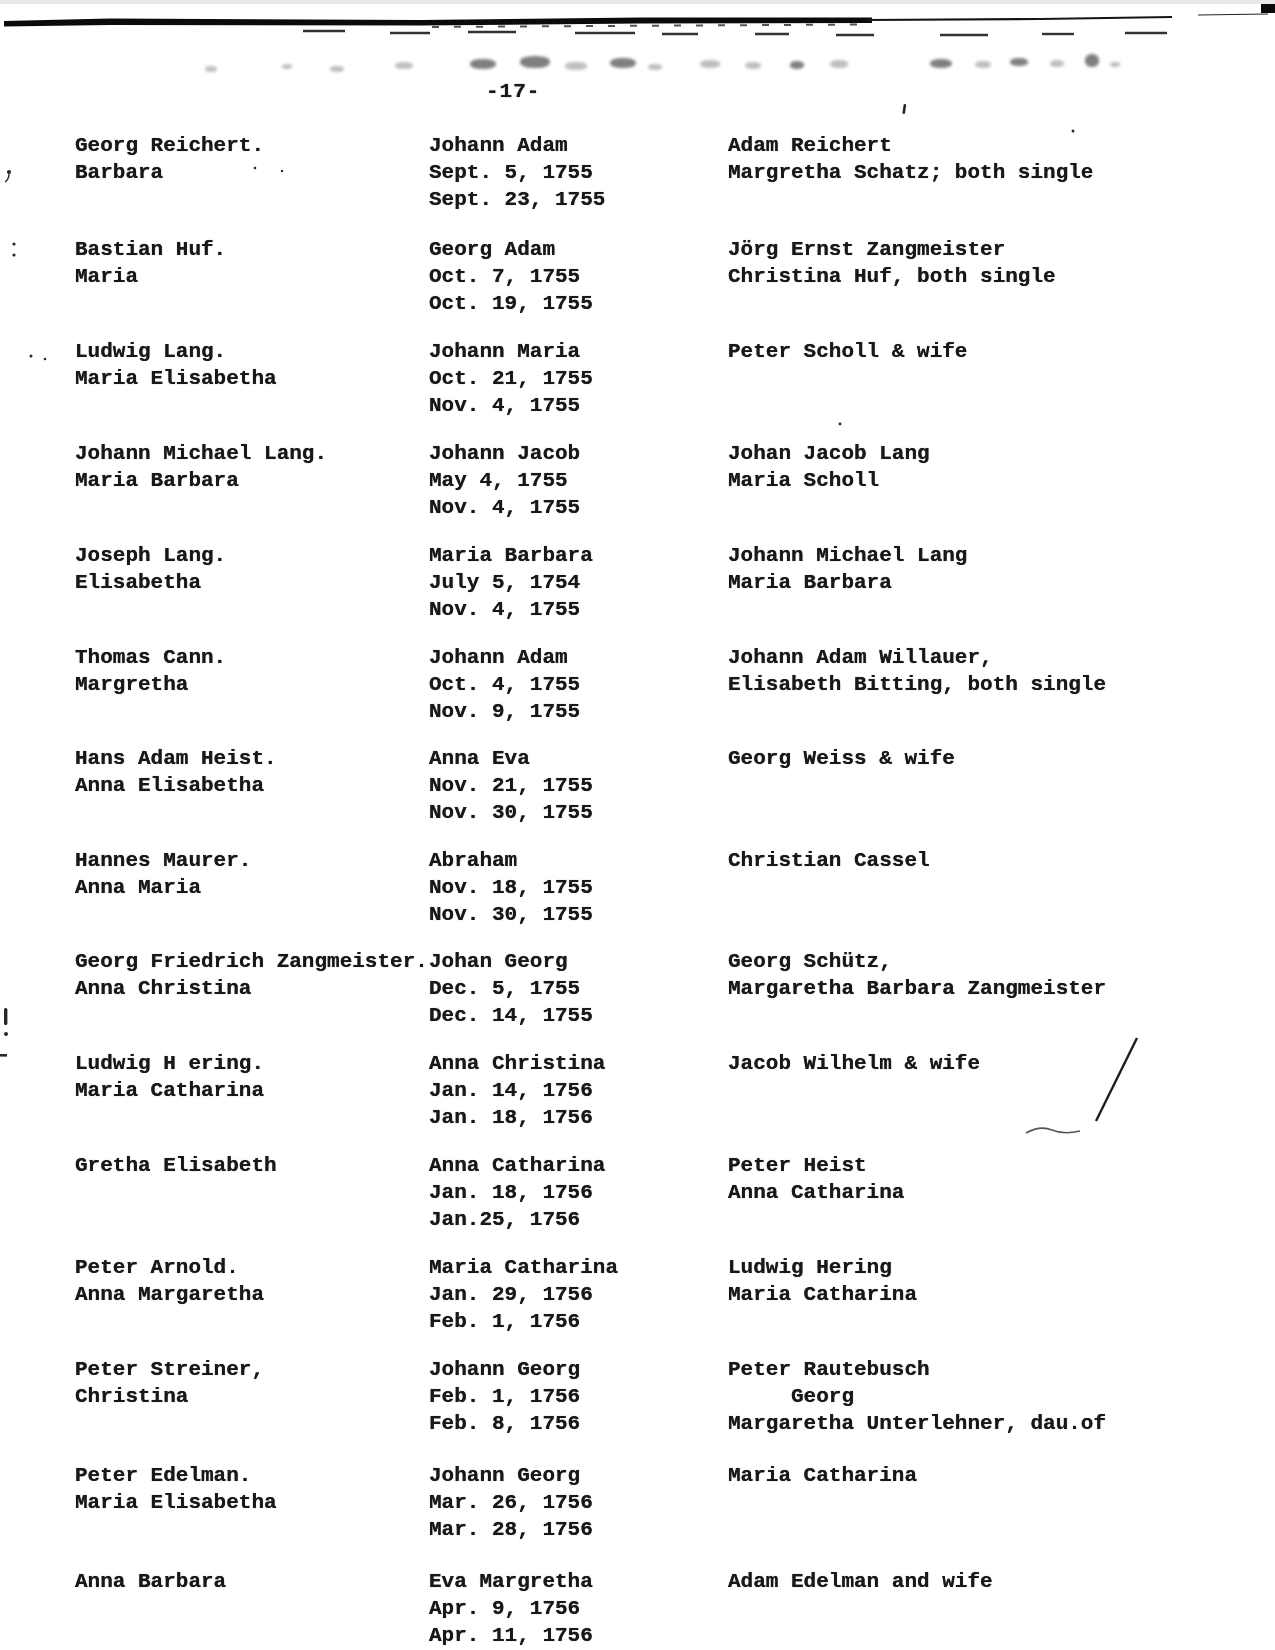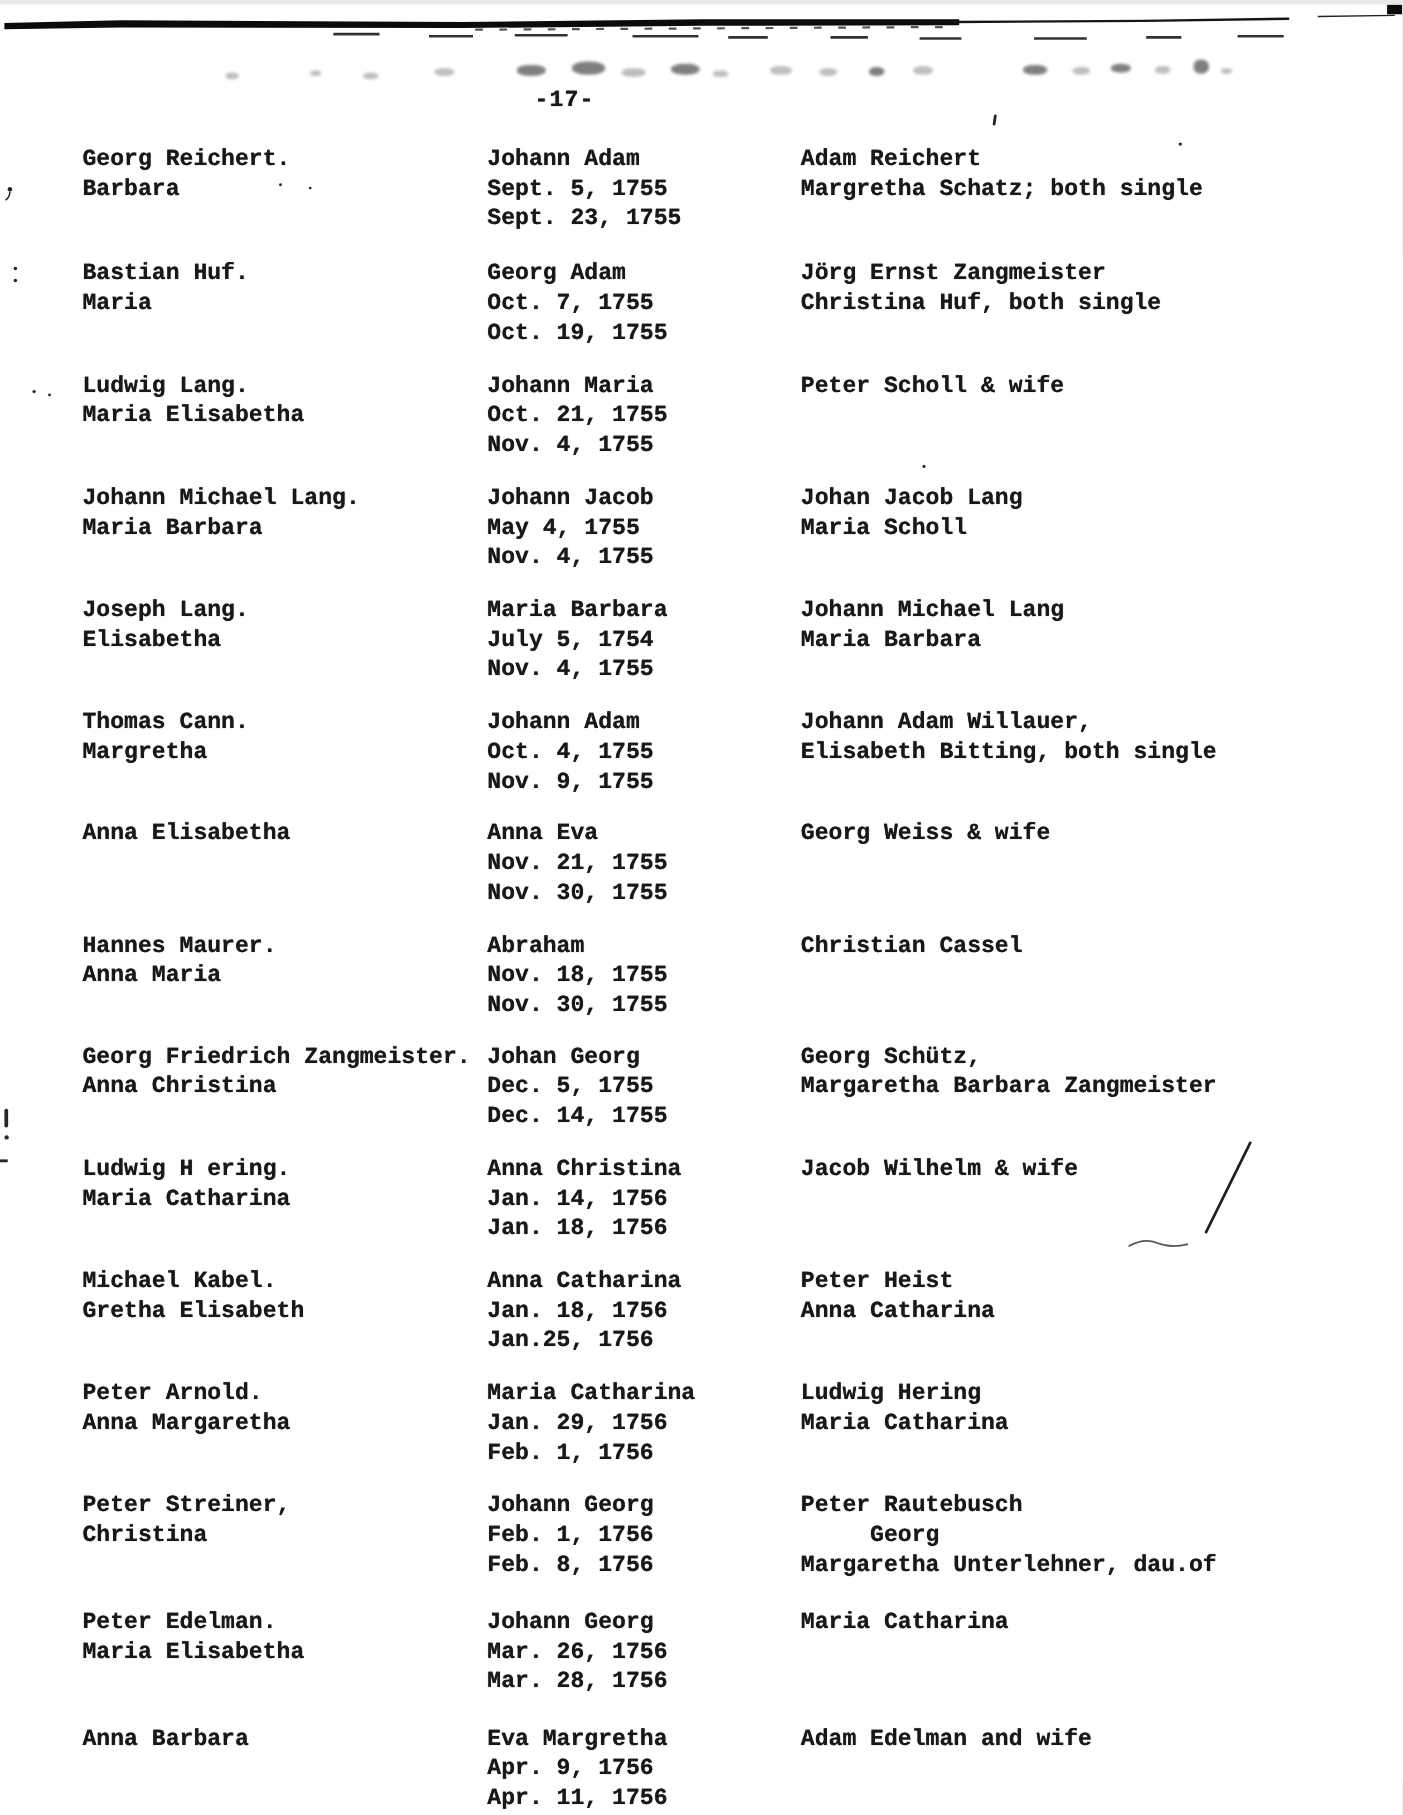--- a/index.html
+++ b/index.html
@@ -23,21 +23,21 @@
   }
   .pageno {
     position:absolute; left:486px; top:74px;
     font-size:21px; line-height:27px;
     letter-spacing:1px;
     text-shadow:0 0 1px rgba(0,0,0,0.9);
   }
   .record { position:absolute; left:0; width:1275px; }
   .col { position:absolute; top:0; }
   .col-parents  { left:75px;  width:355px; }
-  .col-child    { left:443px; width:285px; }
+  .col-child    { left:429px; width:285px; }
   .col-sponsors { left:728px; width:470px; }
   .artifacts { position:absolute; left:0; top:0; pointer-events:none; }
   .smudge {
     position:absolute;
     background:#8a8a8a;
     border-radius:45%;
     filter:blur(1.6px);
     opacity:0.55;
   }
   .smudge.dark { background:#4a4a4a; opacity:0.7; }
@@ -199,20 +199,21 @@
           <div class="line">Oct. 4, 1755</div>
           <div class="line">Nov. 9, 1755</div>
         </div>
         <div class="col col-sponsors">
           <div class="line">Johann Adam Willauer,</div>
           <div class="line">Elisabeth Bitting, both single</div>
         </div>
       </div>
       <div class="record" style="top: 741px;">
         <div class="col col-parents">
+          <div class="line">Hans Adam Heist.</div>
           <div class="line">Anna Elisabetha</div>
         </div>
         <div class="col col-child">
           <div class="line">Anna Eva</div>
           <div class="line">Nov. 21, 1755</div>
           <div class="line">Nov. 30, 1755</div>
         </div>
         <div class="col col-sponsors">
           <div class="line">Georg Weiss &amp; wife</div>
         </div>
@@ -255,21 +256,20 @@
           <div class="line">Anna Christina</div>
           <div class="line">Jan. 14, 1756</div>
           <div class="line">Jan. 18, 1756</div>
         </div>
         <div class="col col-sponsors">
           <div class="line">Jacob Wilhelm &amp; wife</div>
         </div>
       </div>
       <div class="record" style="top: 1148px;">
         <div class="col col-parents">
-          <div class="line">Michael Kabel.</div>
           <div class="line">Gretha Elisabeth</div>
         </div>
         <div class="col col-child">
           <div class="line">Anna Catharina</div>
           <div class="line">Jan. 18, 1756</div>
           <div class="line">Jan.25, 1756</div>
         </div>
         <div class="col col-sponsors">
           <div class="line">Peter Heist</div>
           <div class="line">Anna Catharina</div>

